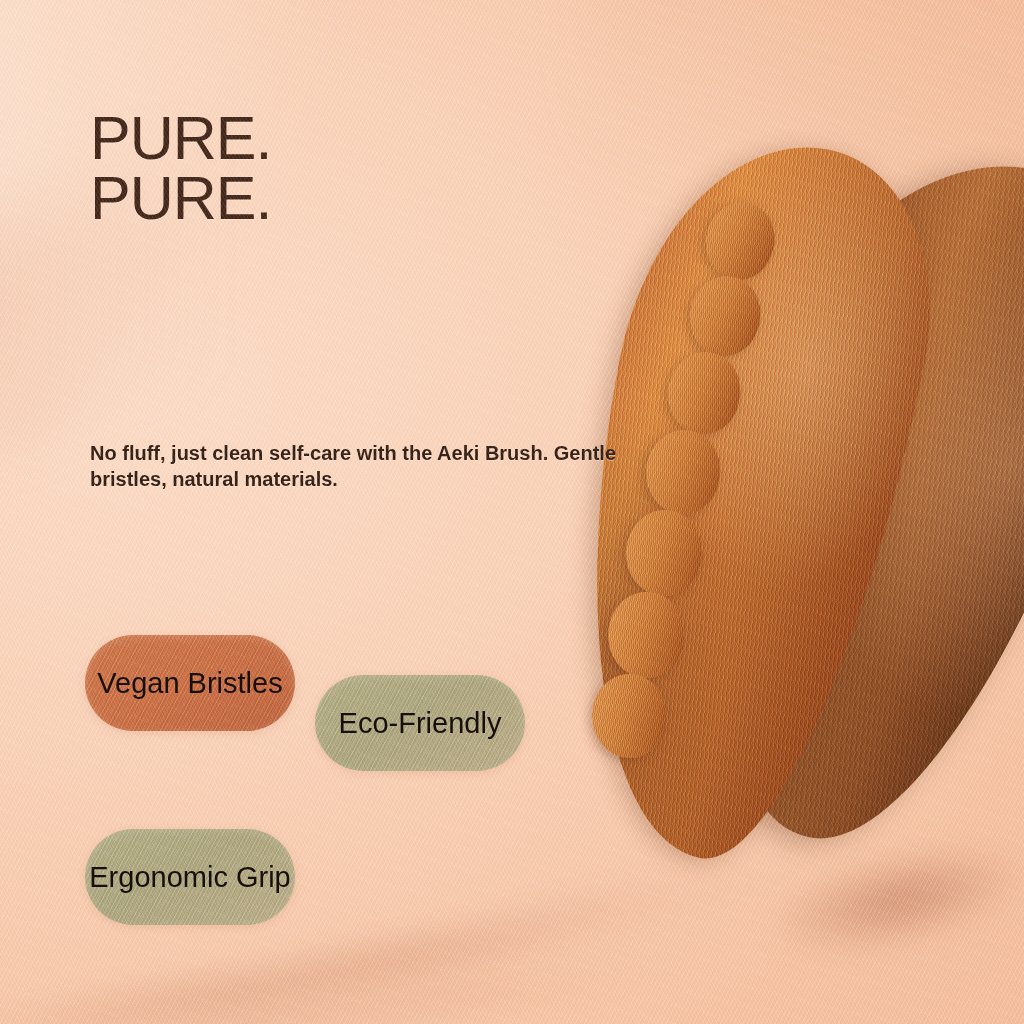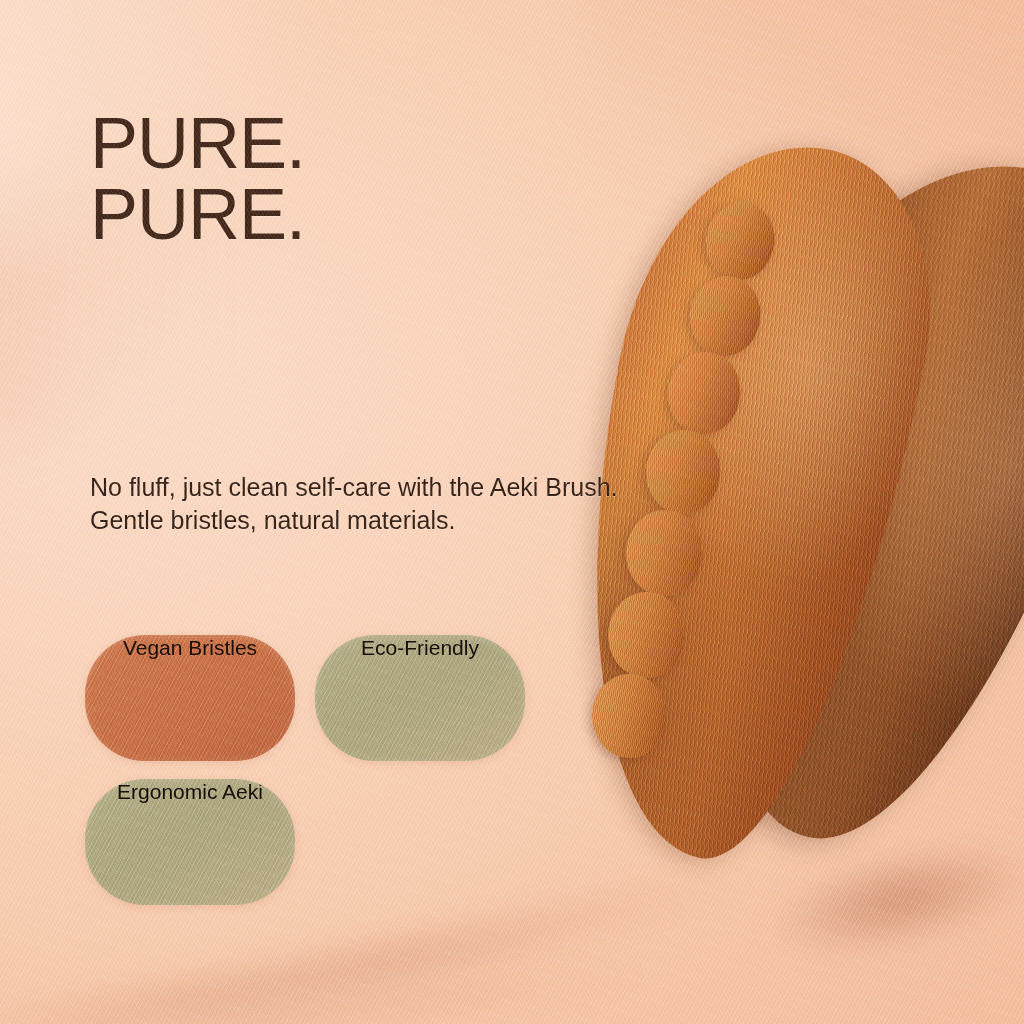--- a/index.html
+++ b/index.html
@@ -122,51 +122,51 @@
   }
   .l1{left:166px;top:142px;width:68px;height:78px;transform:rotate(14deg);}
   .l2{left:150px;top:216px;width:70px;height:80px;transform:rotate(12deg);}
   .l3{left:128px;top:292px;width:72px;height:82px;transform:rotate(10deg);}
   .l4{left:106px;top:370px;width:74px;height:84px;transform:rotate(8deg);}
   .l5{left:86px;top:450px;width:76px;height:86px;transform:rotate(6deg);}
   .l6{left:68px;top:532px;width:76px;height:86px;transform:rotate(4deg);}
   .l7{left:52px;top:614px;width:74px;height:84px;transform:rotate(2deg);}
   .headline{
     position:absolute;left:90px;top:108px;width:620px;
-    font-size:72px;line-height:0.99;font-weight:400;letter-spacing:-1px;
+    font-size:61px;line-height:0.99;font-weight:400;letter-spacing:-1px;
     color:#3d2418;
     text-shadow:0 1px 0 rgba(255,232,214,.55);
   }
   .headline div{white-space:nowrap;}
   .sub{
-    position:absolute;left:90px;top:471px;width:530px;
-    font-size:25px;line-height:1.30;font-weight:400;color:#2c1c13;
+    position:absolute;left:90px;top:440px;width:530px;
+    font-size:20px;line-height:1.30;font-weight:700;color:#2c1c13;
     text-shadow:0 1px 0 rgba(255,232,214,.45);
   }
   .pills{
     position:absolute;left:85px;top:635px;width:450px;
     display:flex;flex-wrap:wrap;gap:18px 20px;
   }
   .pill{
-    width:210px;height:126px;border-radius:60px;
-    display:flex;justify-content:center;
-    text-align:center;font-size:21px;line-height:1.20;color:#17100a;
+    width:210px;height:96px;border-radius:60px;
+    display:flex;align-items:center;justify-content:center;
+    text-align:center;font-size:29px;line-height:1.20;color:#17100a;
     box-shadow:inset 0 2px 10px rgba(255,255,255,.14), 0 2px 8px rgba(176,104,70,.18);
     position:relative;overflow:hidden;
   }
   .pill::after{
     content:"";position:absolute;inset:0;border-radius:inherit;pointer-events:none;
     background-image:repeating-linear-gradient(118deg,
       rgba(255,255,255,.12) 0px, rgba(255,255,255,.12) 1px,
       rgba(0,0,0,.05) 1px, rgba(0,0,0,.05) 3px);
     opacity:.55;
   }
   .pill span{position:relative;z-index:2;display:block;}
   .pill-orange{background:linear-gradient(150deg,#cd7045 0%, #c96a40 48%, #bd603a 100%);}
-  .pill-olive{background:linear-gradient(150deg,#b0ab81 0%, #a9a47a 45%, #b9ab85 100%);}
+  .pill-olive{background:linear-gradient(150deg,#b0ab81 0%, #a9a47a 45%, #b9ab85 100%);margin-top:40px;}
 </style>
 </head>
 <body>
 
 <div class="stage">
 
   <div class="fold fold1"></div>
   <div class="fold fold2"></div>
   <div class="fold fold3"></div>
 
@@ -191,21 +191,21 @@
   <div class="sub">No fluff, just clean self-care with the Aeki Brush. Gentle bristles, natural materials.</div>
 
   <div class="pills">
     <div class="pill pill-orange">
       <span>Vegan Bristles</span>
     </div>
     <div class="pill pill-olive">
       <span>Eco-Friendly</span>
     </div>
     <div class="pill pill-olive">
-      <span>Ergonomic Aeki</span>
+      <span>Ergonomic Grip</span>
     </div>
   </div>
 
   <div class="frond f1"></div>
   <div class="frond f2"></div>
   <div class="frond f3"></div>
   <div class="frond f4"></div>
   <div class="frond f5"></div>
 
   <div class="tex-a"></div>

